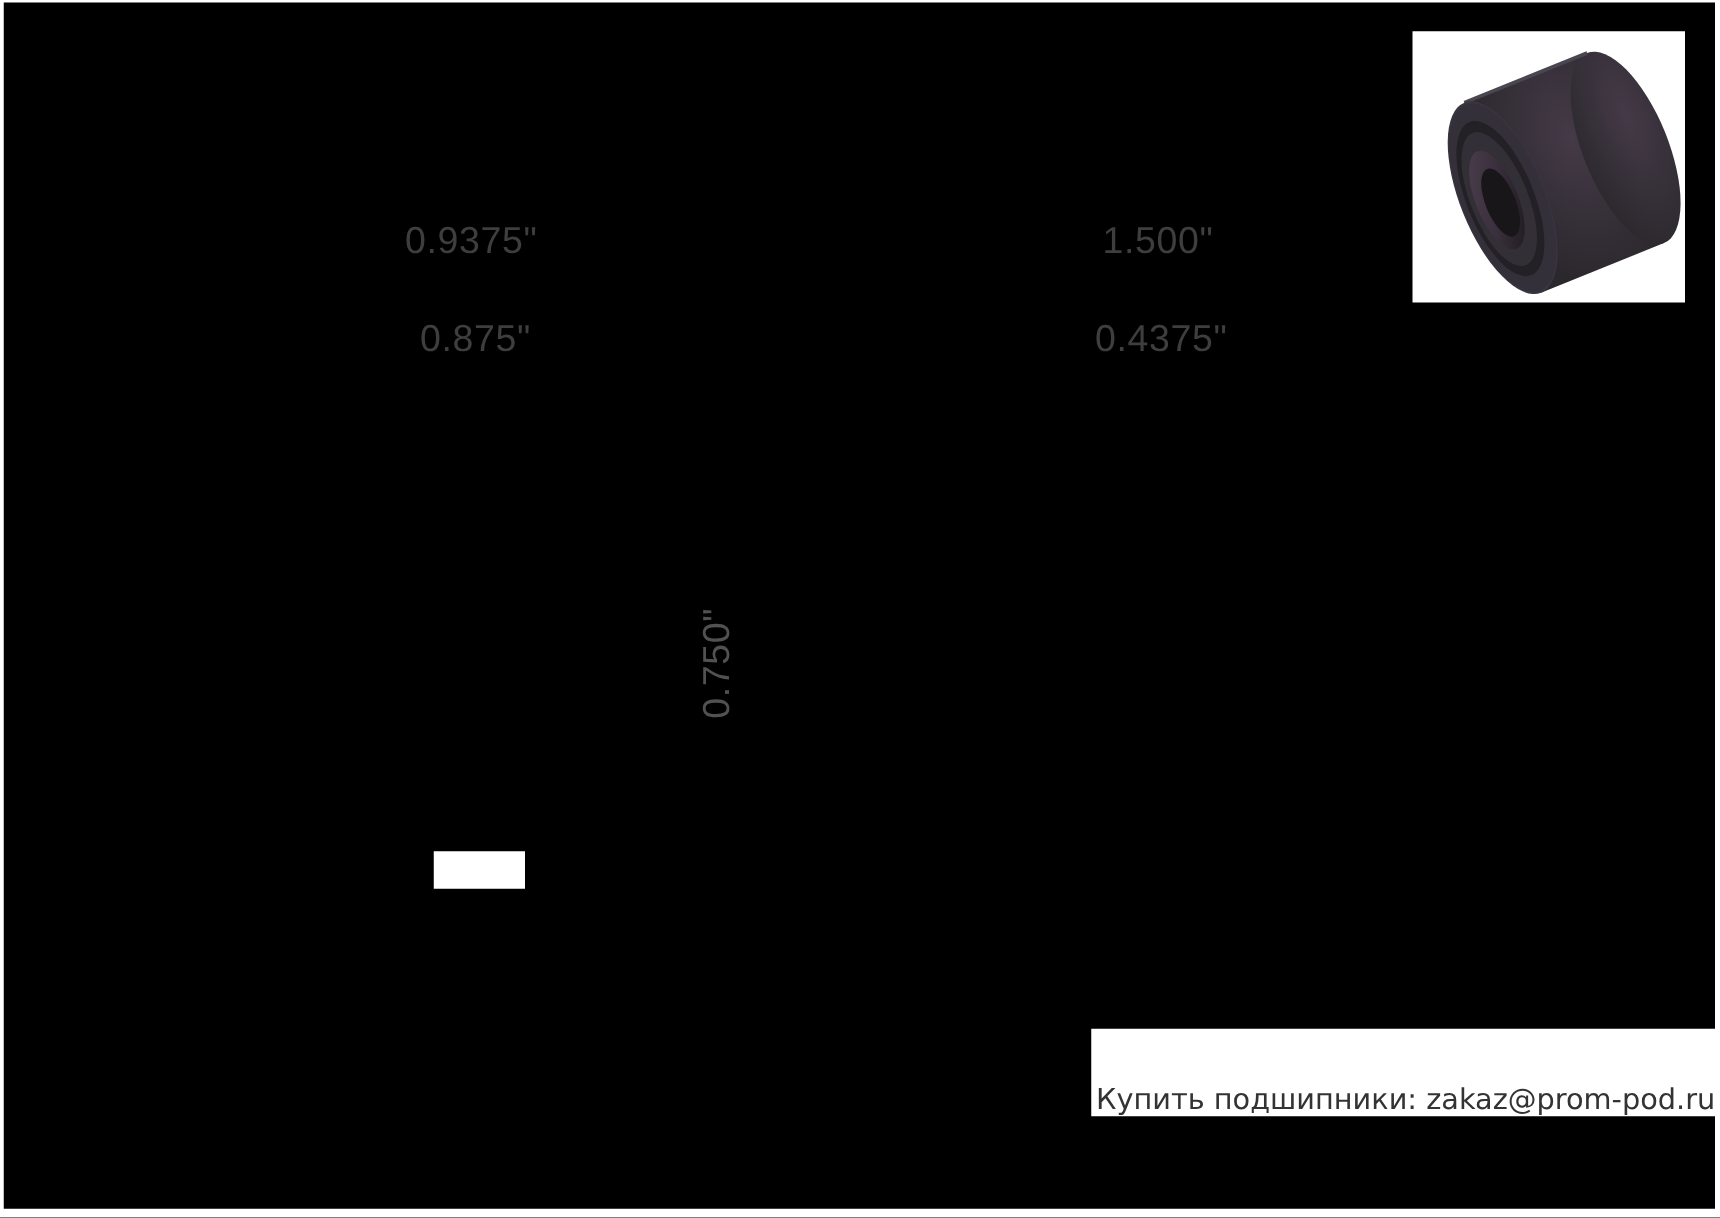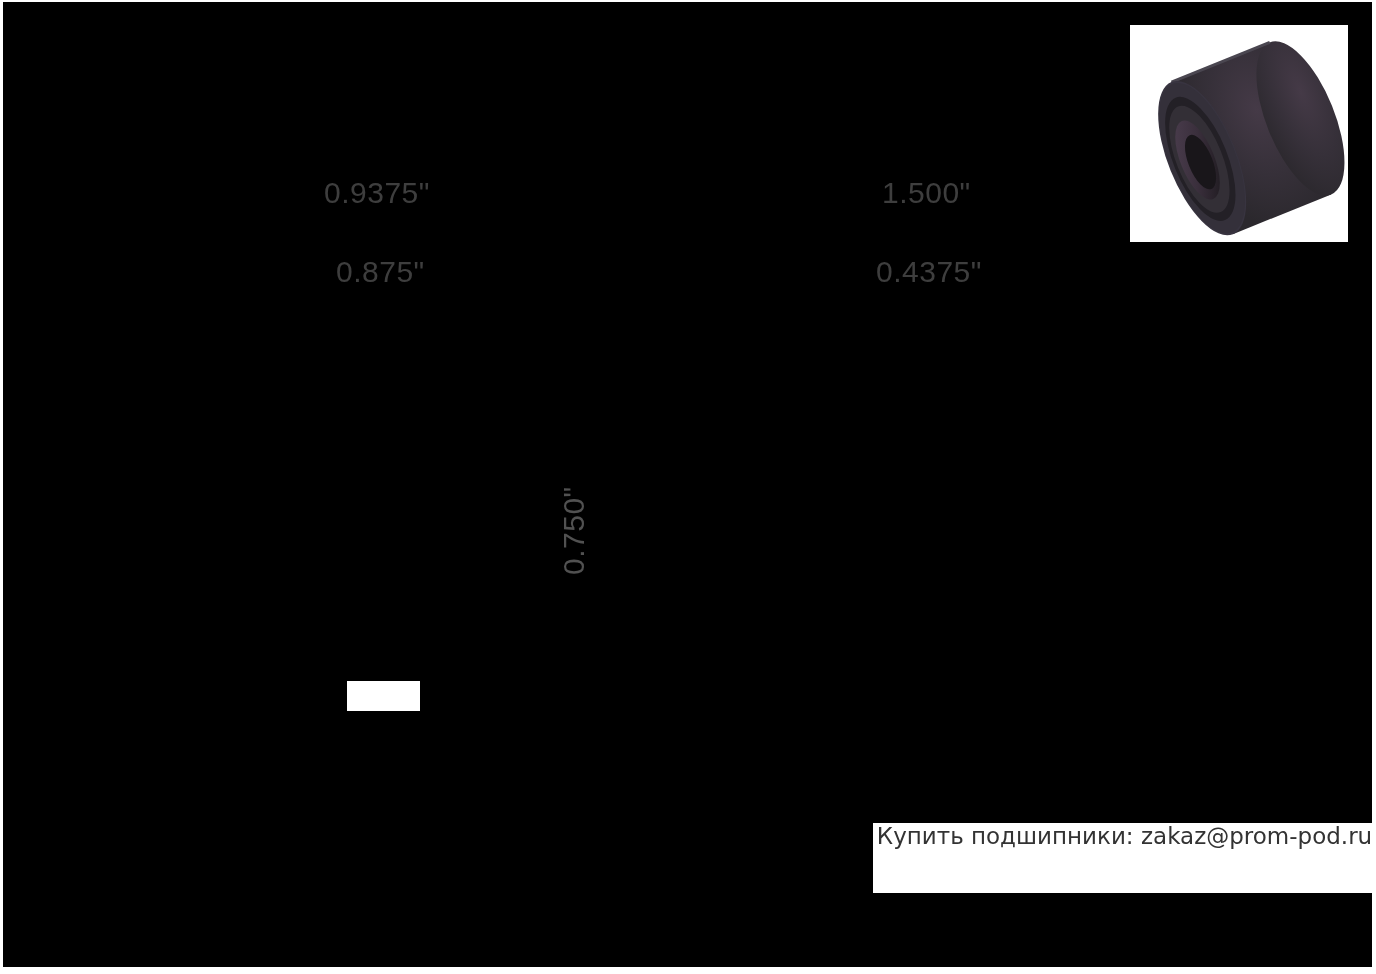--- a/index.html
+++ b/index.html
@@ -44,21 +44,21 @@
     background:#ffffff;
   }
   .product-photo{
     position:absolute;left:1130px;top:25px;width:218px;height:217px;
     background:#ffffff;
   }
   .product-photo svg{display:block;width:218px;height:217px;}
   .contact-banner{
     position:absolute;left:873px;top:823px;width:503px;height:70px;
     background:#ffffff;
-    display:flex;align-items:flex-start;justify-content:center;
+    display:flex;align-items:flex-end;justify-content:center;
     font-family:"DejaVu Sans",sans-serif;
     font-size:23px;color:#333333;
     white-space:nowrap;
   }
   .contact-banner .email{margin-left:0.32em;}
 </style>
 </head>
 <body>
 
 <div class="page">

